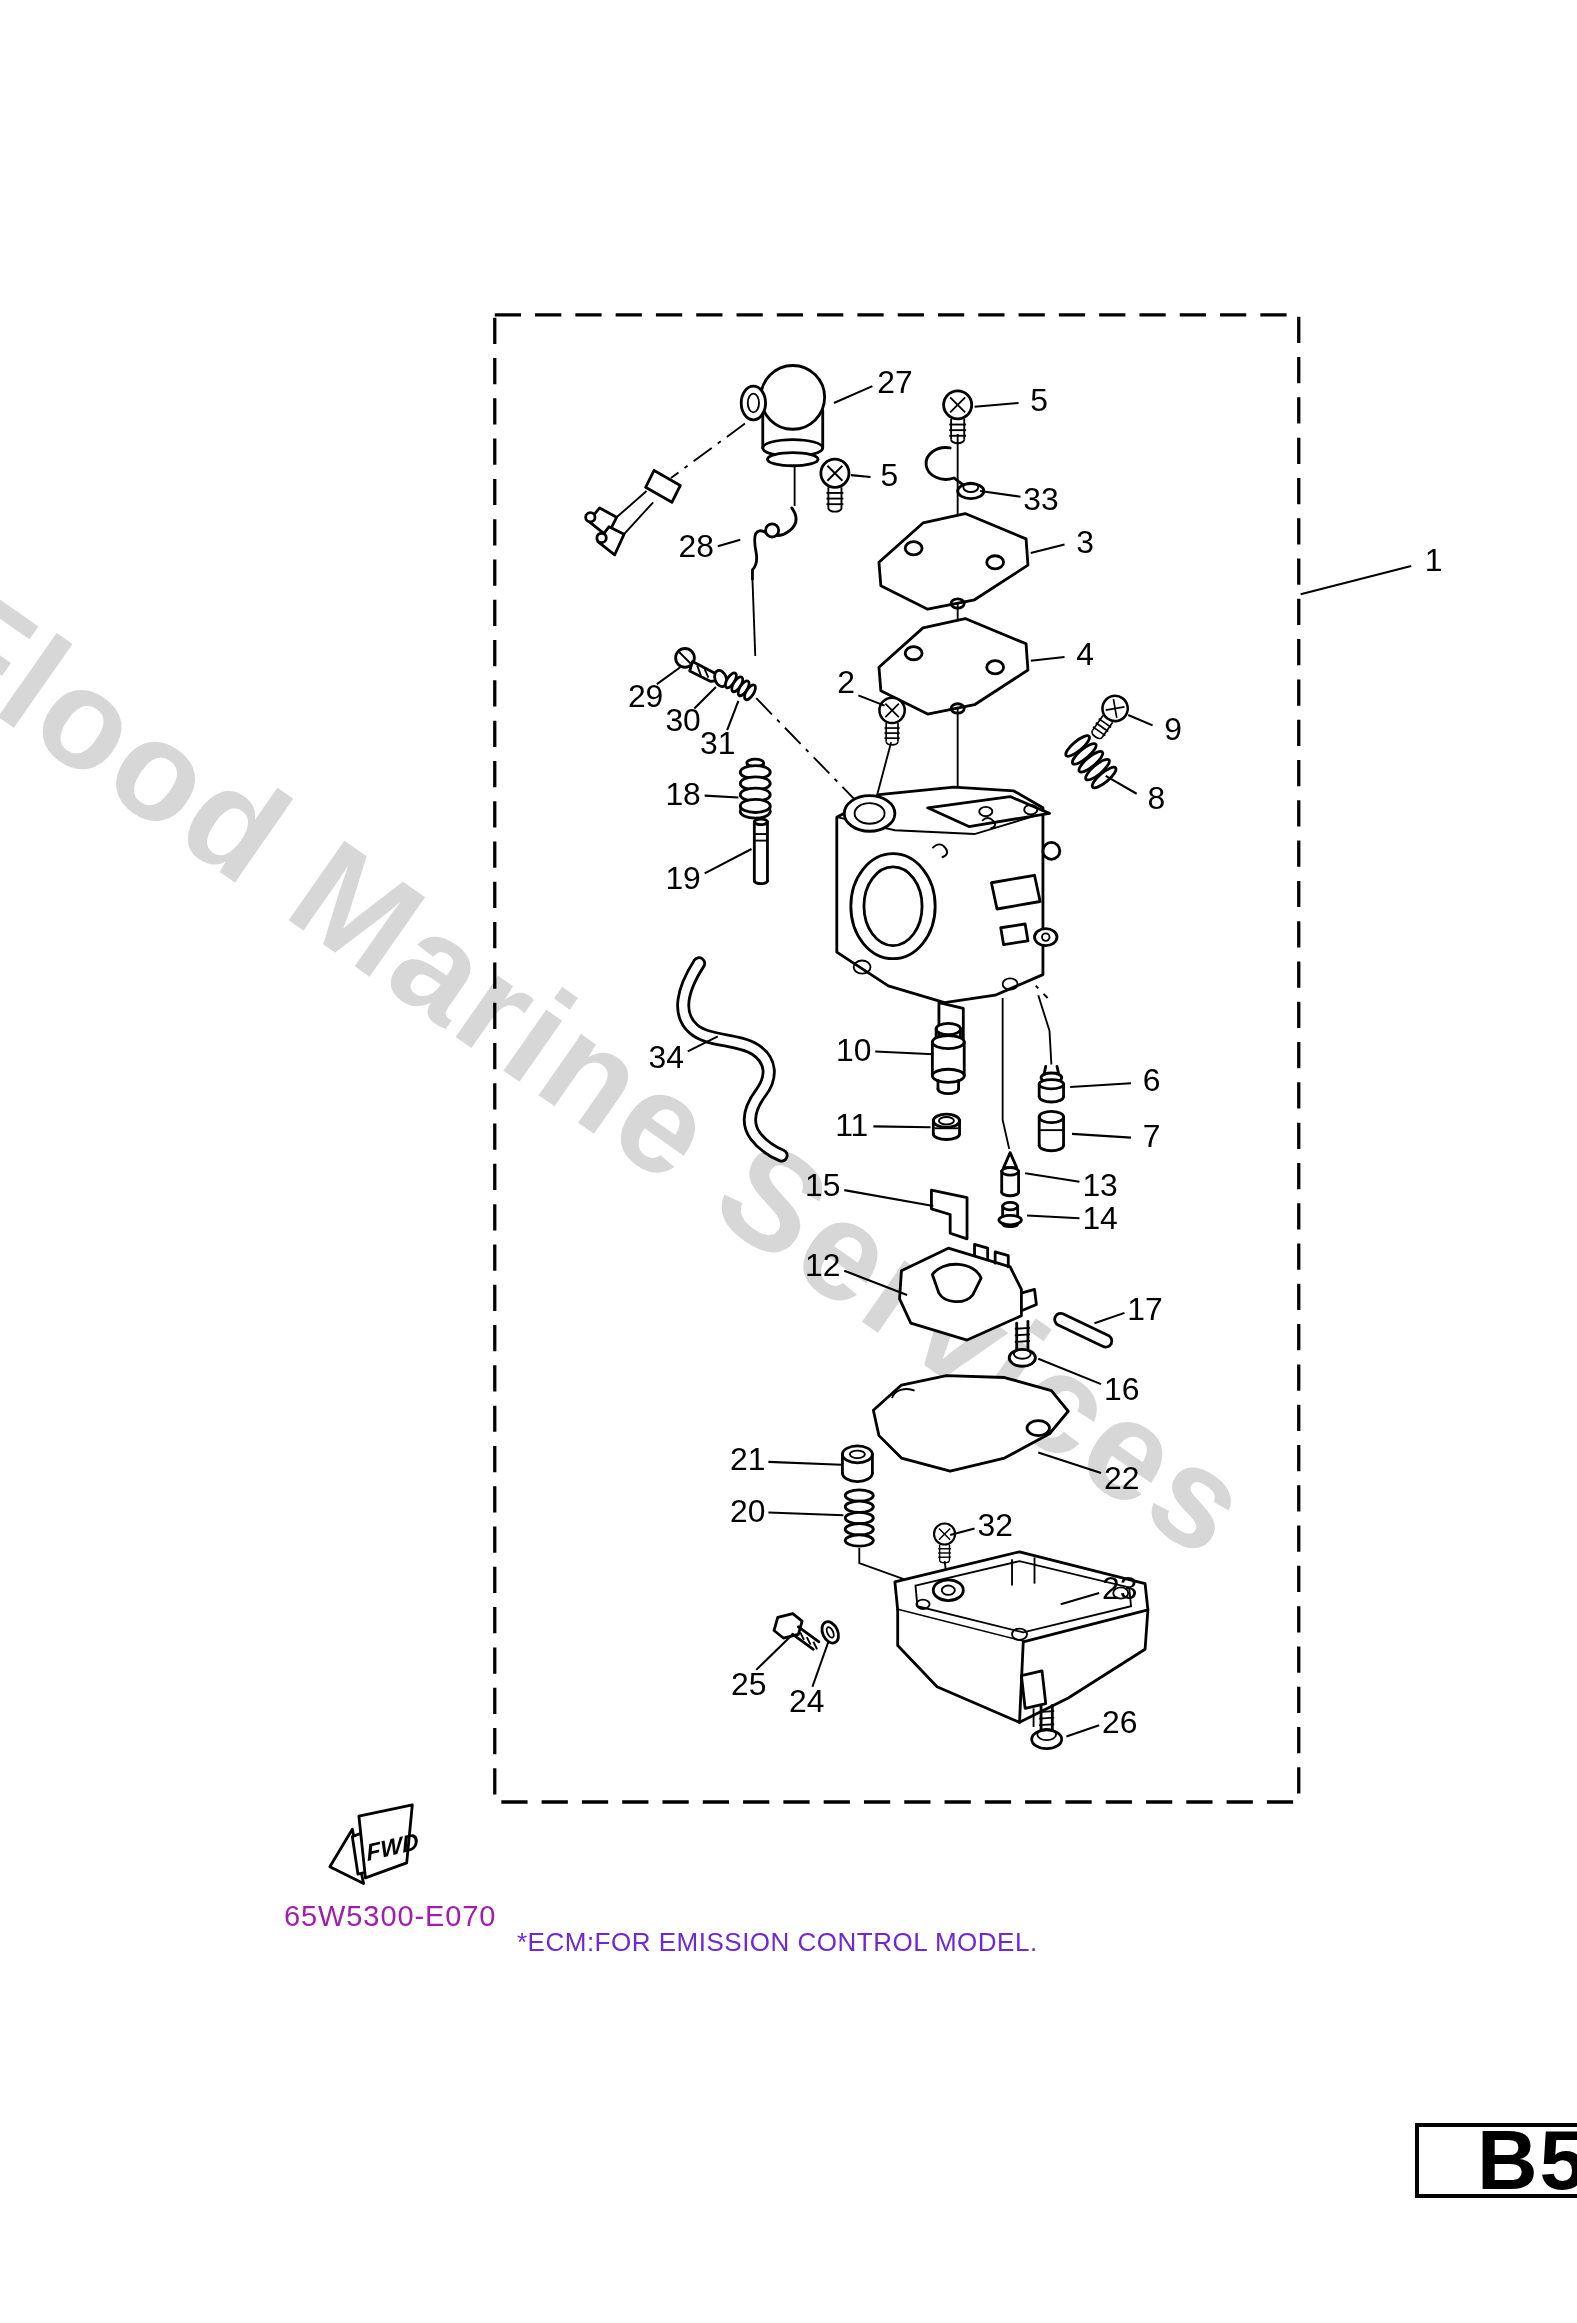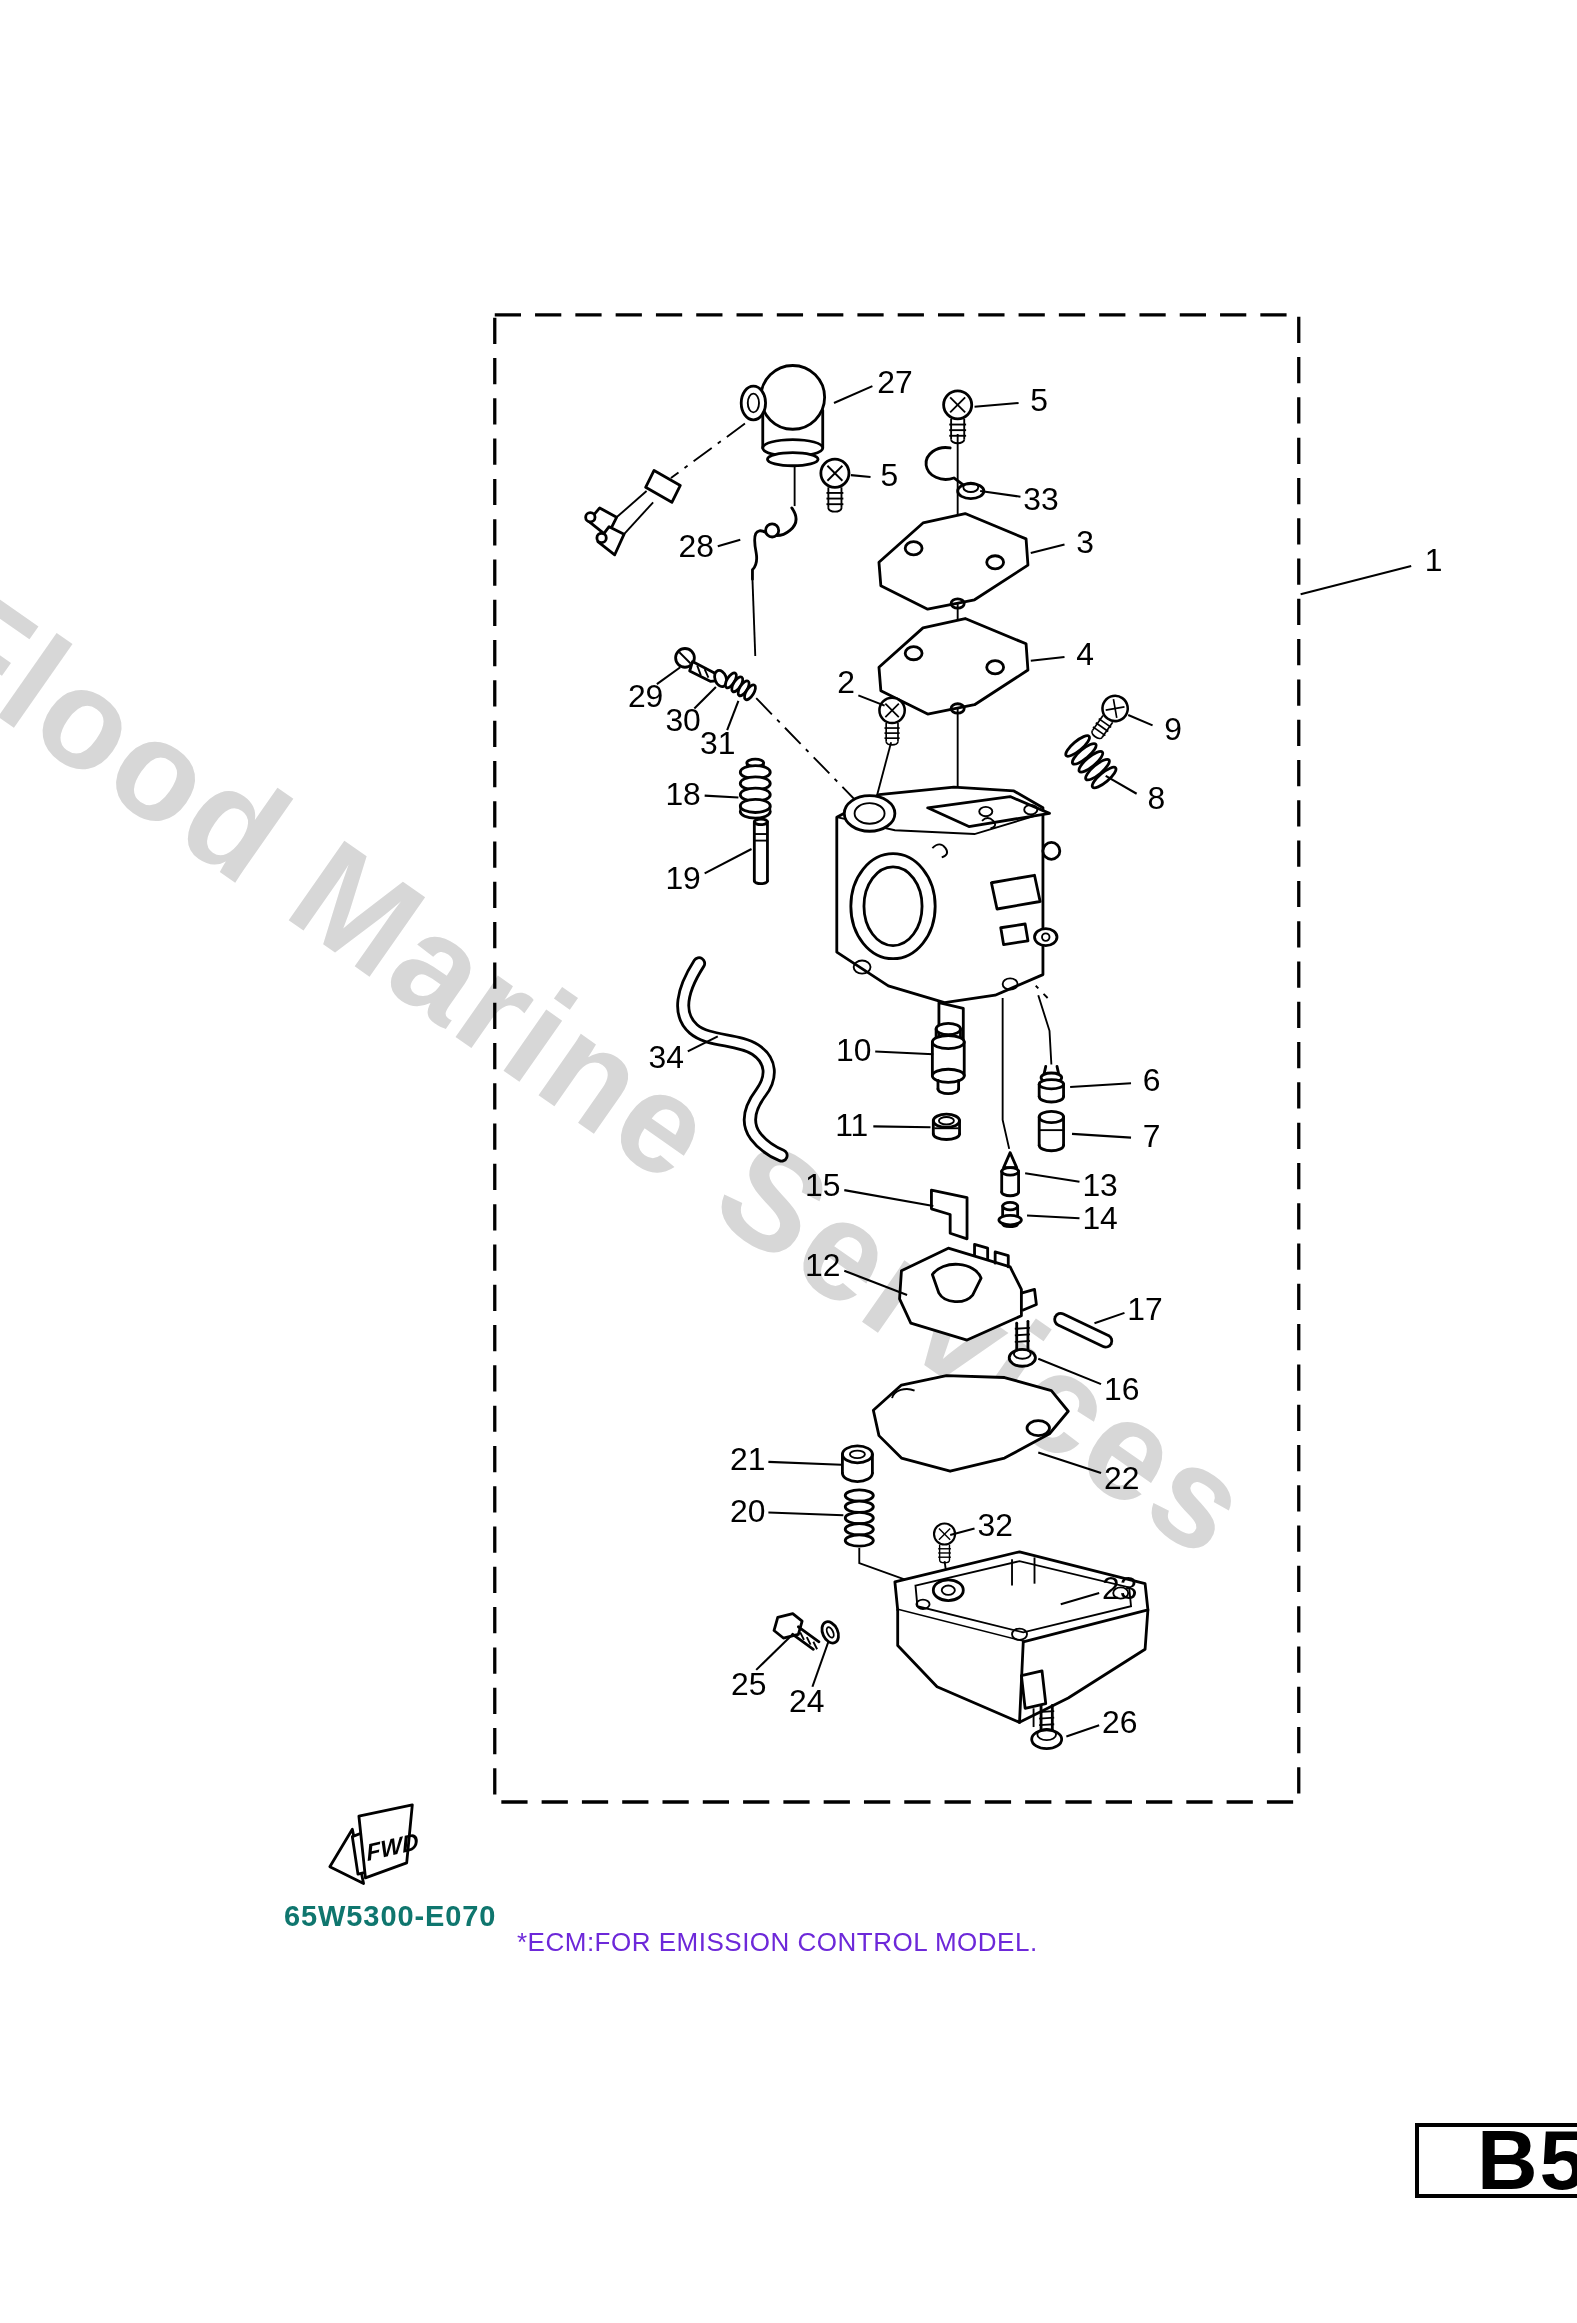--- a/index.html
+++ b/index.html
@@ -13,21 +13,21 @@
   .w{fill:#fff;}
   .thin{stroke:#000;stroke-width:2;fill:none;}
   .dashed{stroke:#000;stroke-width:3.5;fill:none;stroke-dasharray:28 15;}
   .dashdot{stroke:#000;stroke-width:2;fill:none;stroke-dasharray:24 8 4 8;}
   .leader{stroke:#000;stroke-width:2.2;}
   .part-num{font-family:"Liberation Sans",sans-serif;font-size:34px;fill:#000;}
   .hoseB{stroke:#000;stroke-width:15;fill:none;stroke-linecap:round;}
   .hoseW{stroke:#fff;stroke-width:9;fill:none;stroke-linecap:round;}
   .pinB{stroke:#000;stroke-width:16;stroke-linecap:round;}
   .pinW{stroke:#fff;stroke-width:10;stroke-linecap:round;}
-  .footer-code{position:absolute;left:284px;top:1900px;font-size:29px;color:#0f766e;z-index:3;letter-spacing:0.9px;font-weight:bold;}
+  .footer-code{position:absolute;left:284px;top:1900px;font-size:29px;color:#a21caf;z-index:3;letter-spacing:0.9px;}
   .footer-notes{position:absolute;left:517px;top:1926px;font-size:26px;color:#6d28d9;z-index:3;line-height:32px;letter-spacing:0.5px;}
   .pageref{position:absolute;left:1415px;top:2123px;width:178px;height:67px;border:4.7px solid #000;
         background:#fff;z-index:3;font-size:84px;font-weight:bold;line-height:67px;padding-left:58px;letter-spacing:1.9px;color:#000;}
   .fwd-text{font-family:"Liberation Sans",sans-serif;font-size:25px;font-weight:bold;font-style:italic;fill:#000;}
 </style>
 </head>
 <body>
 
 <div class="page">
 

